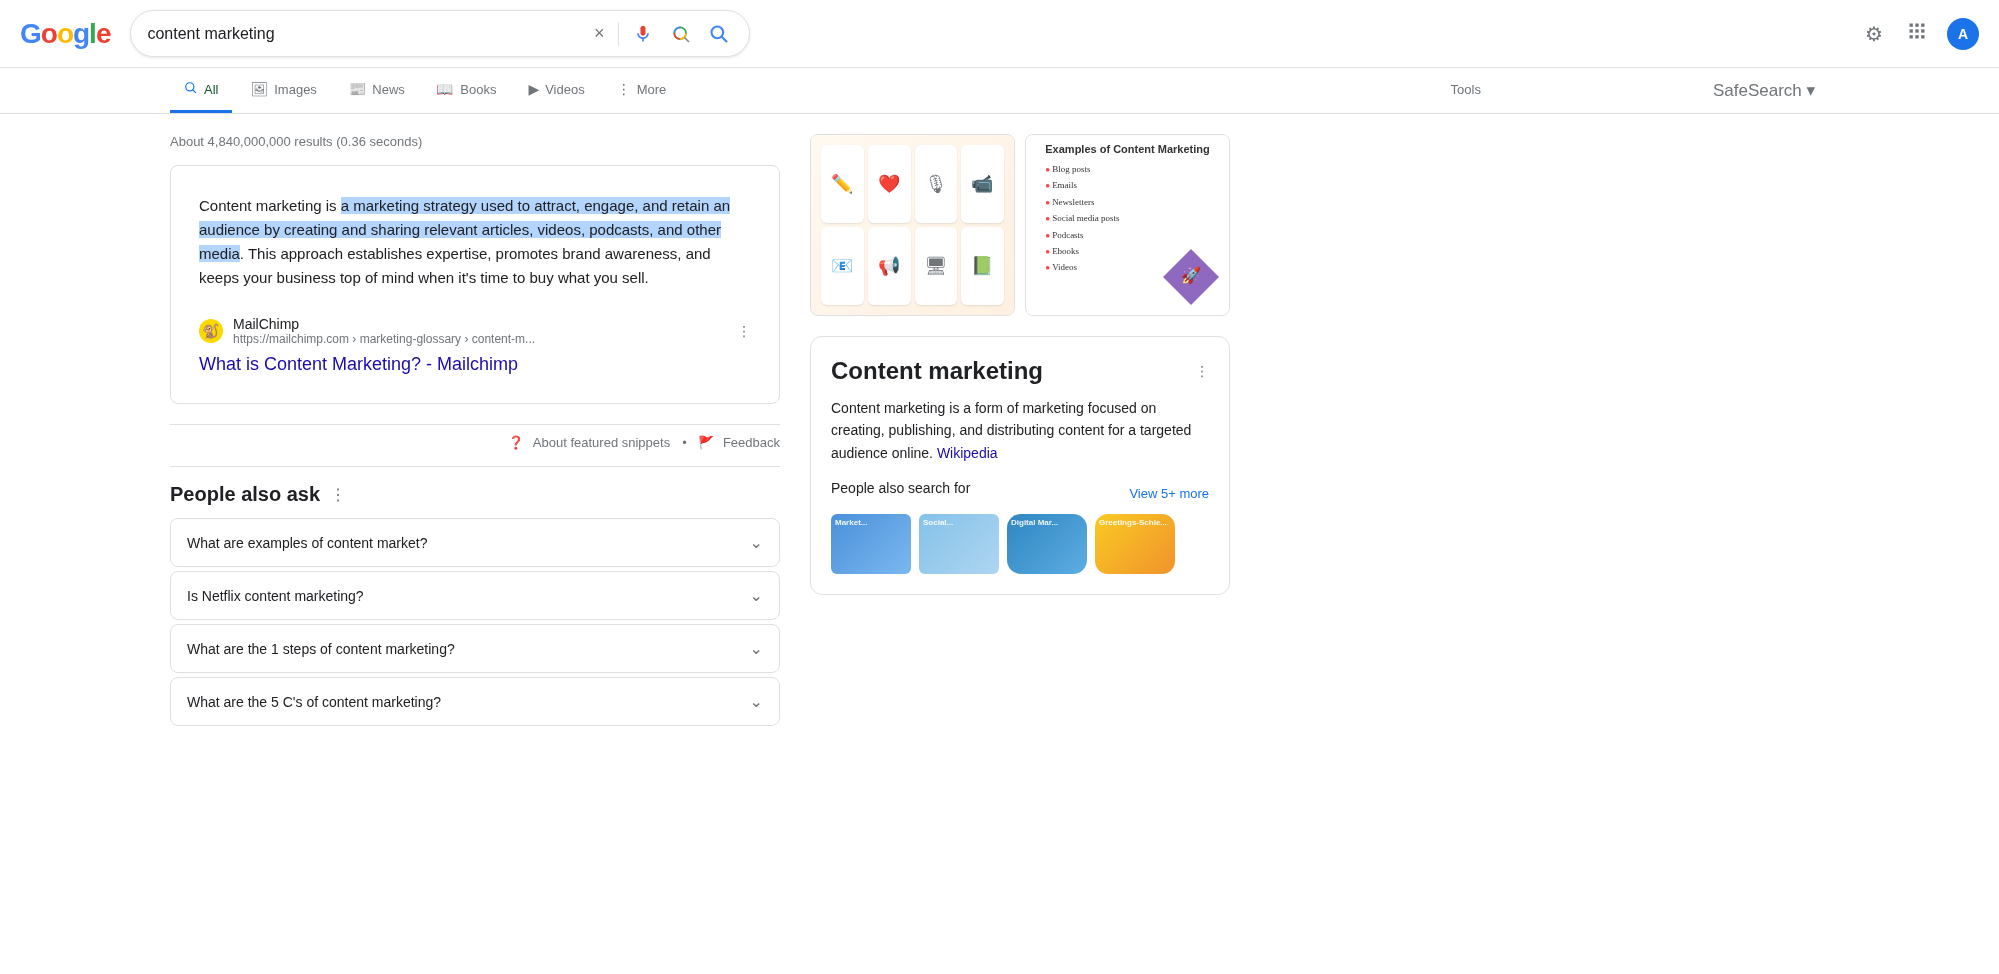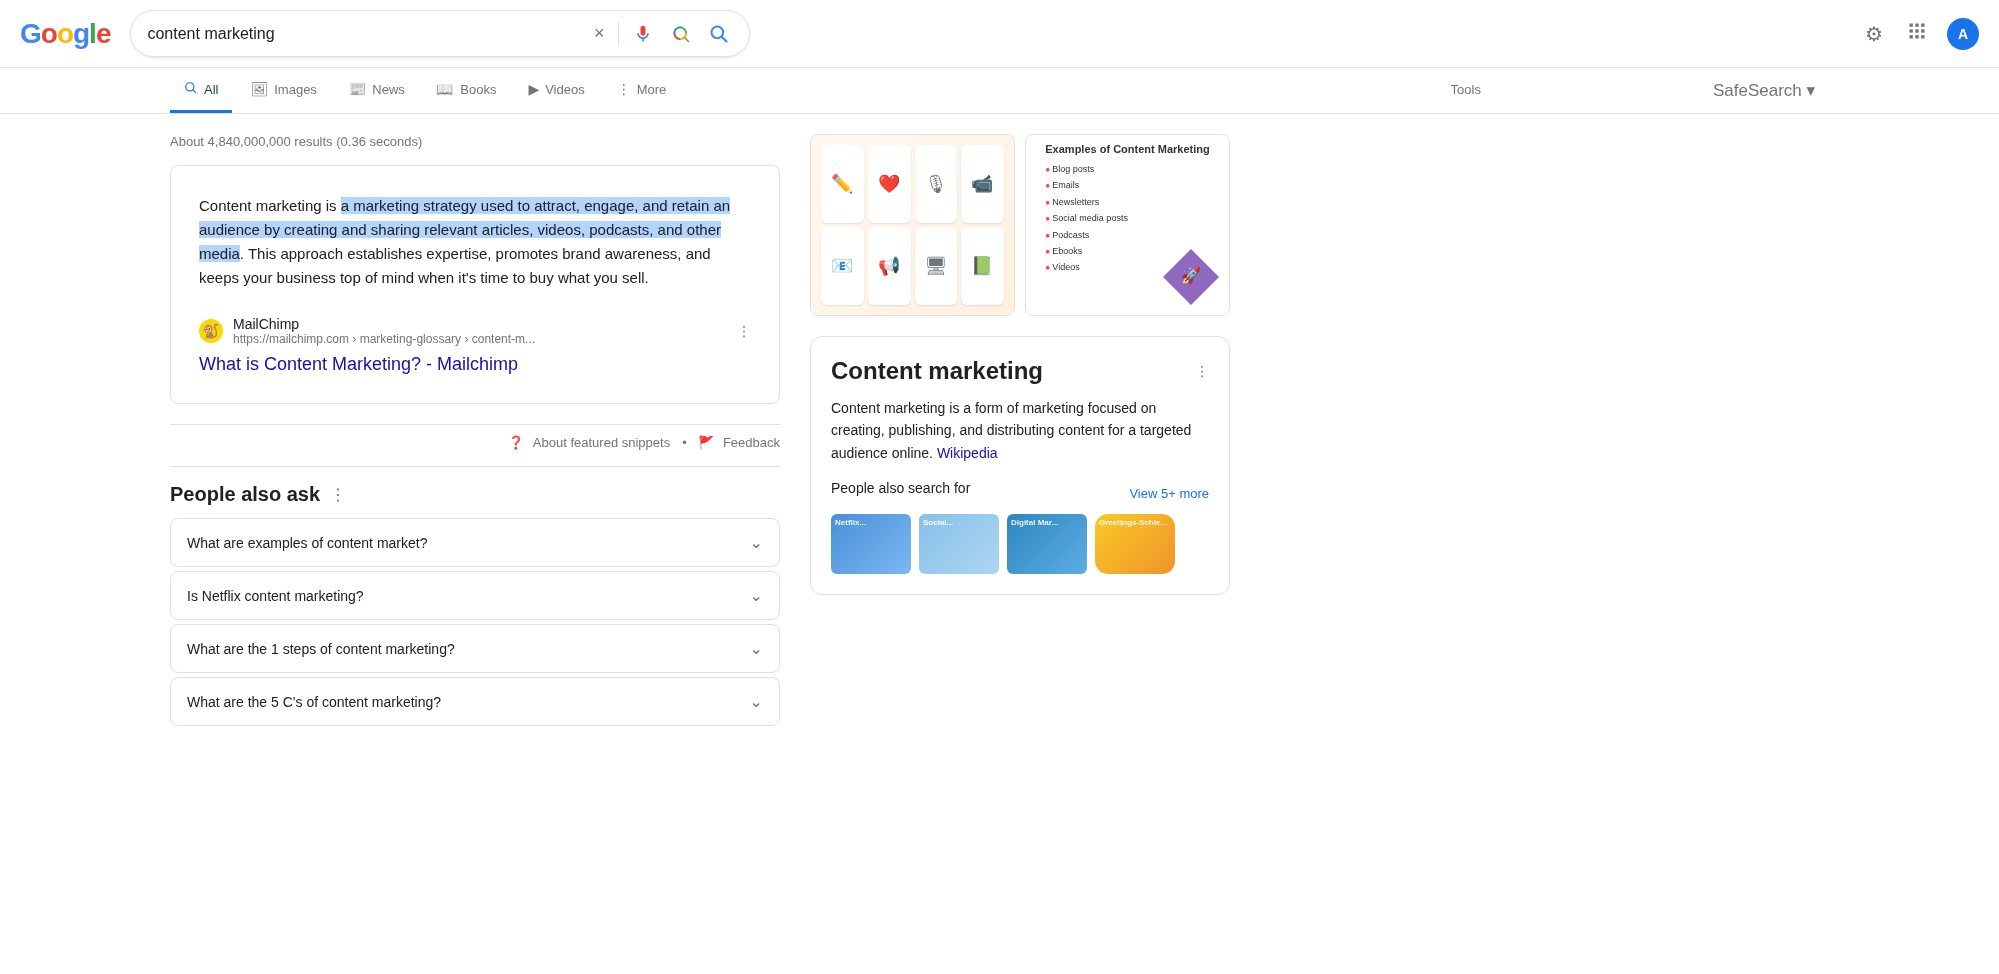--- a/index.html
+++ b/index.html
@@ -341,20 +341,21 @@
     }
     .img2-title {
       font-size: 11px;
       font-weight: bold;
       margin-bottom: 6px;
       color: #333;
     }
     .img2-list {
       list-style: none;
       line-height: 1.8;
+      font-family: Liberation Serif, serif;
     }
     .img2-list li::before {
       content: "● ";
       color: #f44;
       font-size: 8px;
     }
     .img2-diamond {
       position: absolute;
       right: 8px;
       bottom: 8px;
@@ -411,21 +412,21 @@
     }
     .kp-thumb {
       width: 80px;
       height: 60px;
       border-radius: 6px;
       overflow: hidden;
       flex-shrink: 0;
     }
     .thumb-bg-1 { background: linear-gradient(135deg, #4a90d9, #7bb8f0); }
     .thumb-bg-2 { background: linear-gradient(135deg, #85c1e9, #aed6f1); }
-    .thumb-bg-3 { background: linear-gradient(135deg, #2e86c1, #5dade2); }
+    .thumb-bg-3 { background: linear-gradient(135deg, #2e86c1, #5dade2); border-radius: 14px; }
     .thumb-bg-4 { background: linear-gradient(135deg, #f9ca24, #f0932b); border-radius: 13px; }
     .thumb-label {
       font-size: 8px;
       color: rgba(255,255,255,0.9);
       padding: 4px;
       font-weight: bold;
     }
 
     
     .section-sep {
@@ -633,21 +634,21 @@
       <p class="kp-description">
         <span>Content marketing is a form of marketing focused on creating, publishing, and distributing content for a targeted audience online.</span>
         <a class="kp-wiki-link" href="#">Wikipedia</a>
       </p>
       <div style="display:flex; align-items:center; justify-content:space-between;">
         <span class="kp-section-title">People also search for</span>
         <a class="kp-view-more" href="#">View 5+ more</a>
       </div>
       <div class="kp-thumbs">
         <div class="kp-thumb thumb-bg-1">
-          <div class="thumb-label">Netflix...</div>
+          <div class="thumb-label">Market...</div>
         </div>
         <div class="kp-thumb thumb-bg-2">
           <div class="thumb-label">Social...</div>
         </div>
         <div class="kp-thumb thumb-bg-3">
           <div class="thumb-label">Digital Mar...</div>
         </div>
         <div class="kp-thumb thumb-bg-4">
           <div class="thumb-label">Greetings-Schle...</div>
         </div>

